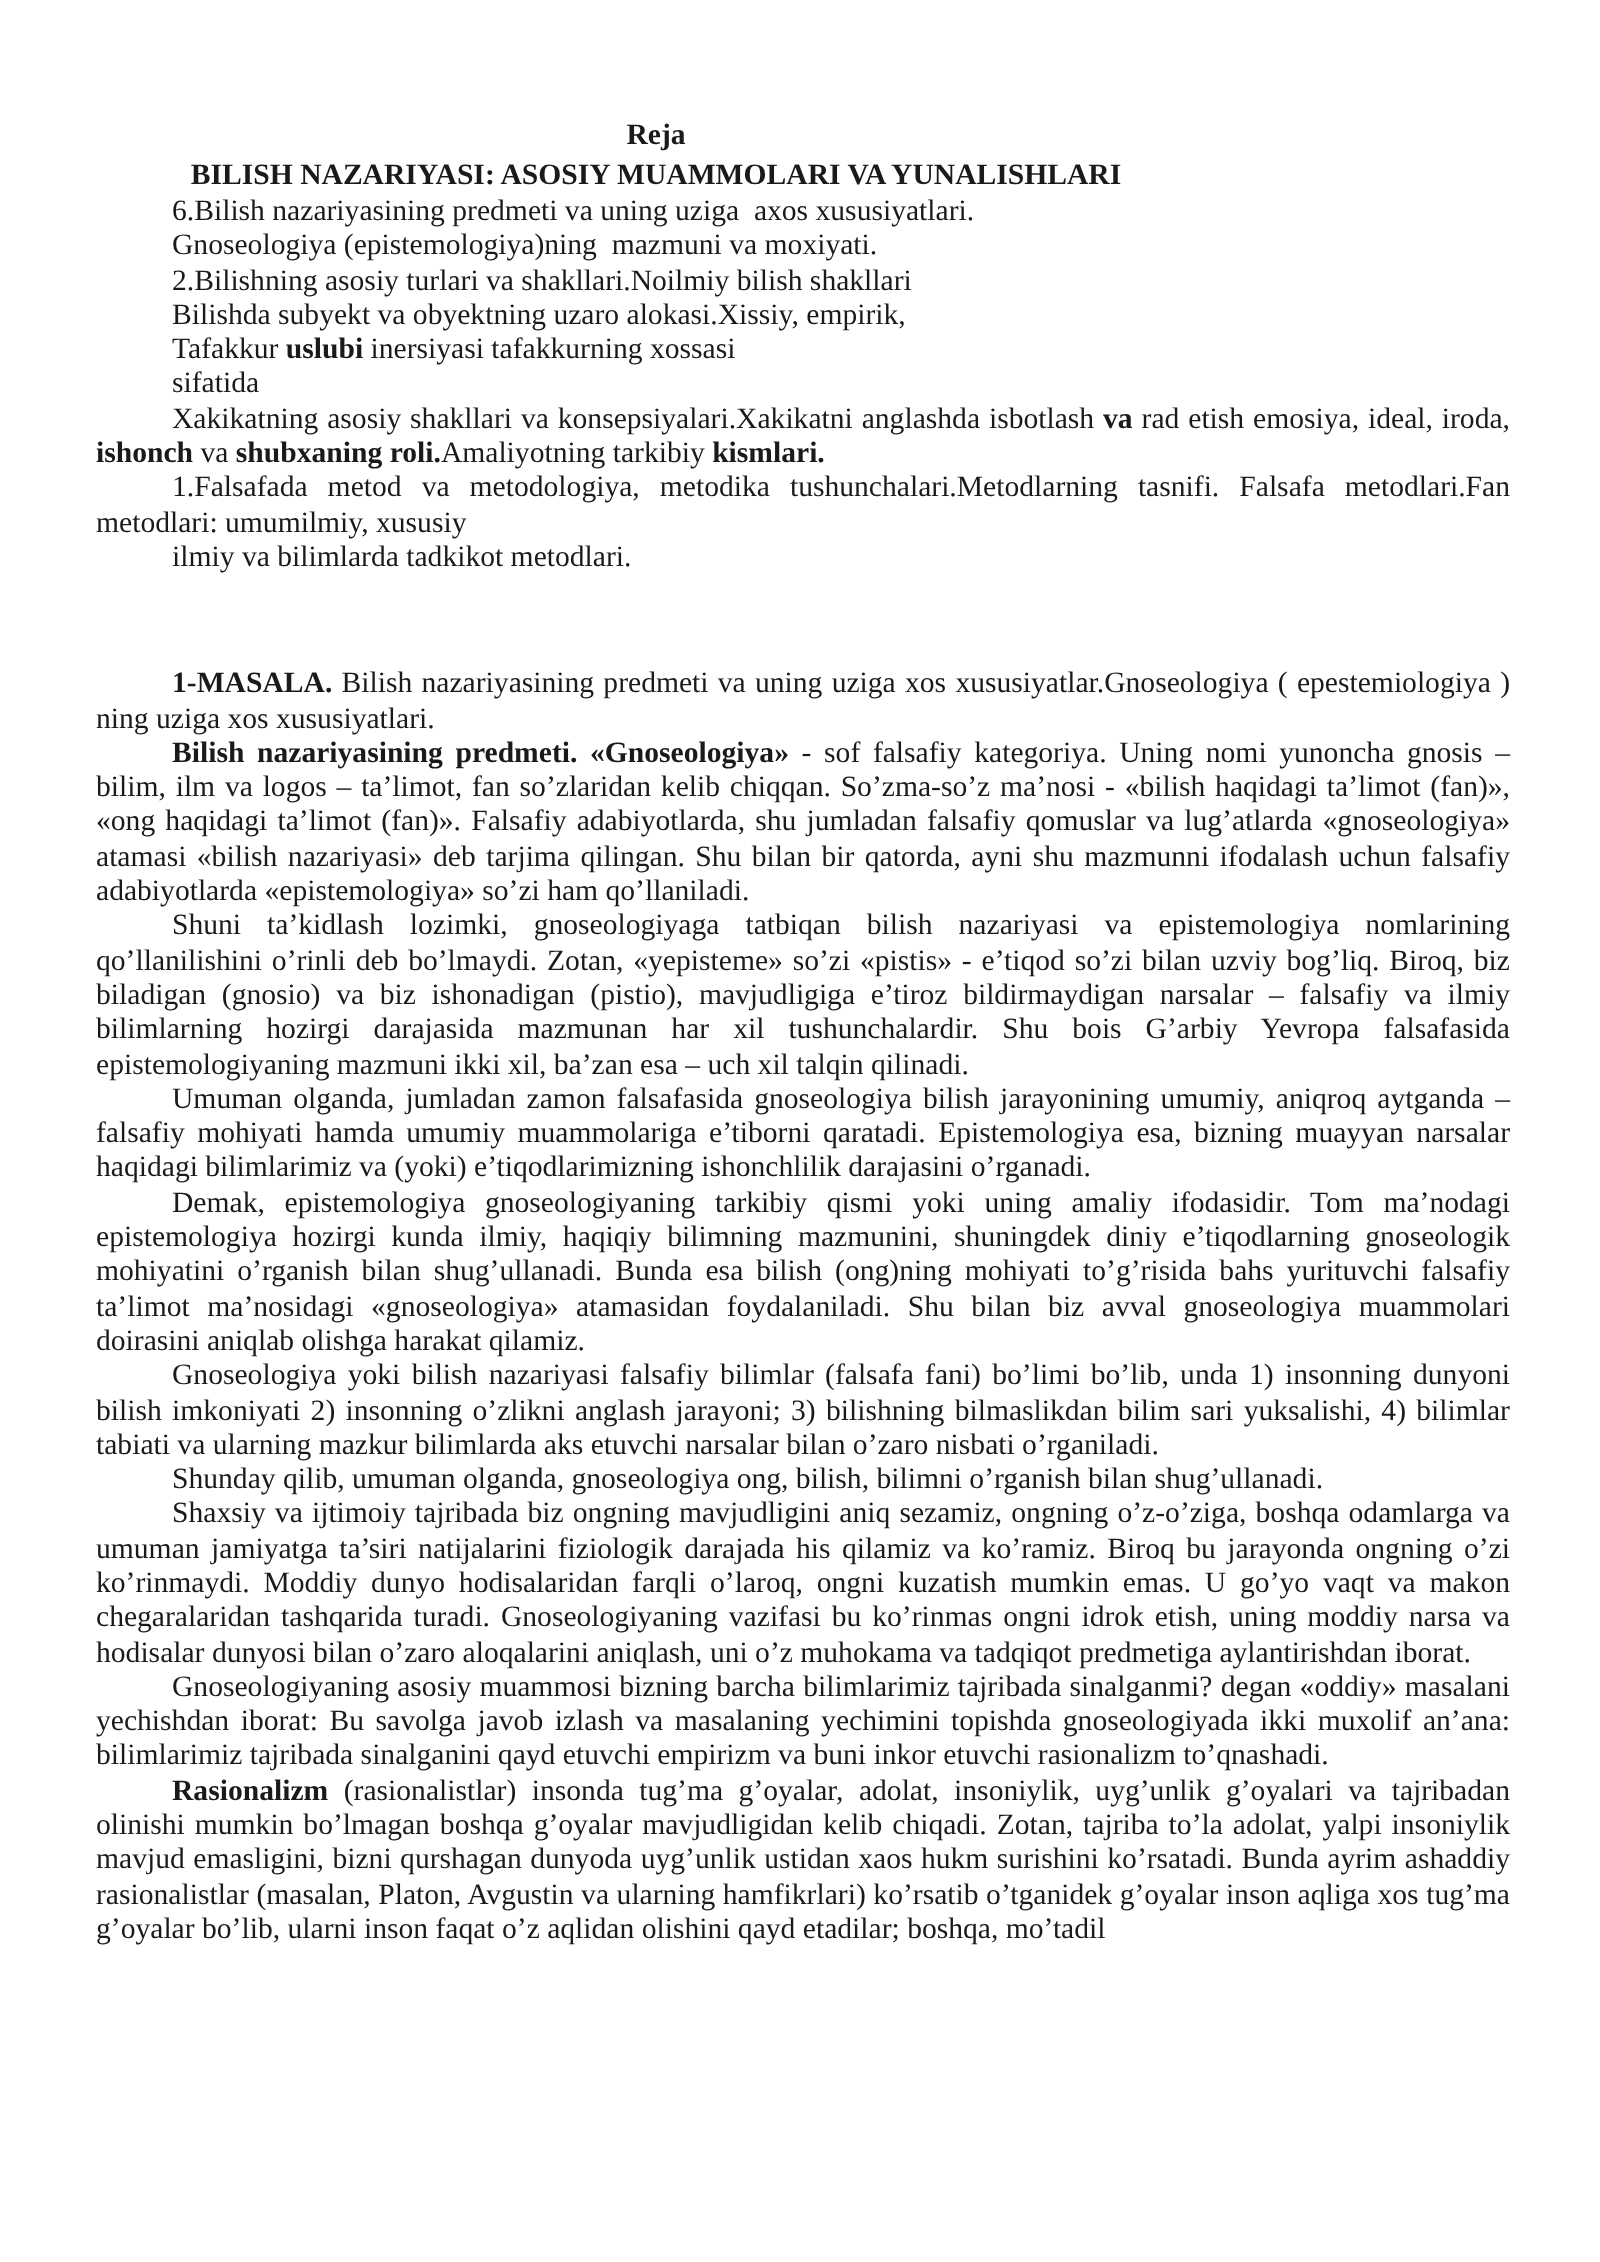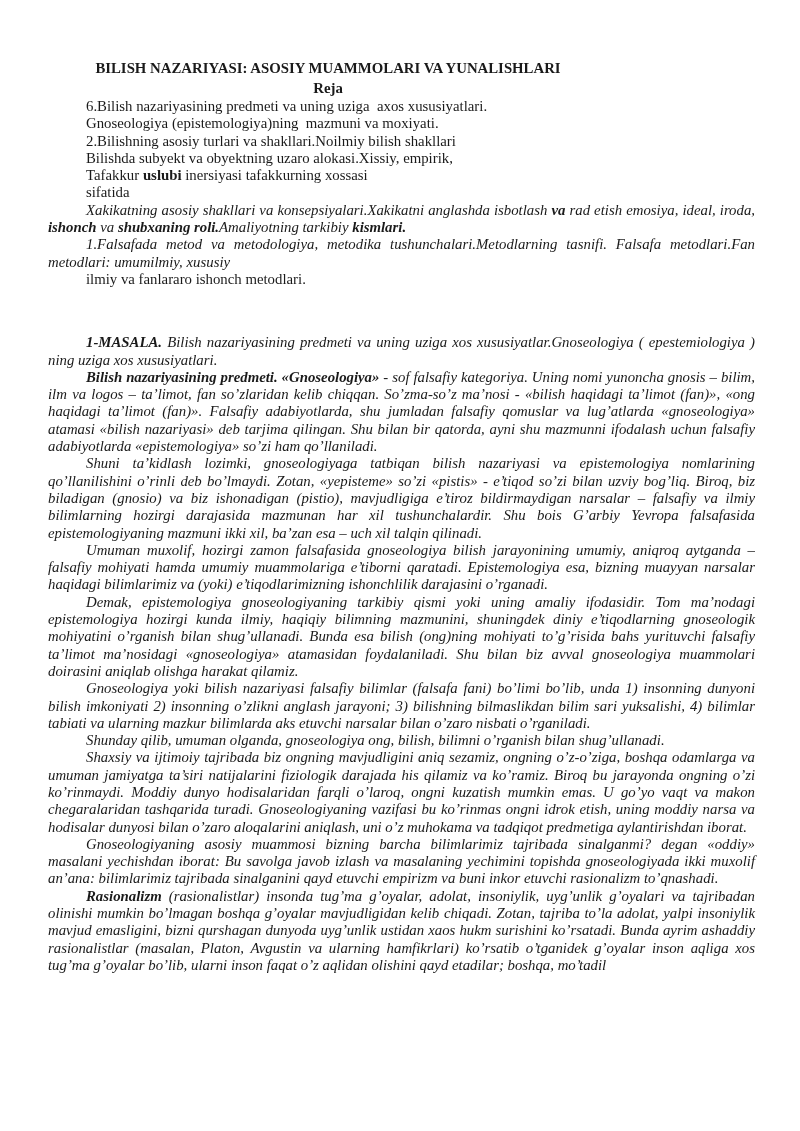--- a/index.html
+++ b/index.html
@@ -25,55 +25,54 @@
     line-height: 20px;
   }
   .plan-line {
     padding-left: 38px;
     white-space: pre-wrap;
   }
   .para {
     margin: 0;
     text-align: justify;
     text-indent: 38px;
-    font-style: italic;
   }
   .body-start {
     margin-top: 46px;
   }
   b { font-weight: bold; }
 </style>
 </head>
 <body>
 
 <div class="page">
   <div class="content">
 
     <div class="doc-header">
+      <div>Reja</div>
       <div>BILISH NAZARIYASI: ASOSIY MUAMMOLARI VA YUNALISHLARI</div>
-      <div>Reja</div>
     </div>
 
     <div>
         <div class="plan-line"><span>6.Bilish nazariyasining predmeti va uning uziga  axos xususiyatlari.</span></div>
         <div class="plan-line"><span>Gnoseologiya (epistemologiya)ning  mazmuni va moxiyati.</span></div>
         <div class="plan-line"><span>2.Bilishning asosiy turlari va shakllari.Noilmiy bilish shakllari</span></div>
         <div class="plan-line"><span>Bilishda subyekt va obyektning uzaro alokasi.Xissiy, empirik,</span></div>
         <div class="plan-line"><span>Tafakkur </span><b>uslubi</b><span> inersiyasi tafakkurning xossasi</span></div>
         <div class="plan-line"><span>sifatida</span></div>
         <div class="para"><span>Xakikatning asosiy shakllari va konsepsiyalari.Xakikatni anglashda isbotlash </span><b>va</b><span> rad etish emosiya, ideal, iroda, </span><b>ishonch</b><span> va </span><b>shubxaning  roli.</b><span>Amaliyotning tarkibiy </span><b>kismlari.</b></div>
         <div class="para"><span>1.Falsafada metod va metodologiya, metodika tushunchalari.Metodlarning tasnifi. Falsafa metodlari.Fan metodlari: umumilmiy, xususiy</span></div>
-        <div class="plan-line"><span>ilmiy va fanlararo ishonch metodlari.</span></div>
+        <div class="plan-line"><span>ilmiy va bilimlarda tadkikot metodlari.</span></div>
       </div>
 
     <div>
         <div class="para body-start"><b>1-MASALA.</b><span> Bilish nazariyasining predmeti va uning uziga xos xususiyatlar.Gnoseologiya ( epestemiologiya ) ning uziga xos xususiyatlari.</span></div>
         <div class="para"><b>Bilish nazariyasining predmeti. «Gnoseologiya»</b><span> - sof falsafiy kategoriya. Uning nomi yunoncha gnosis – bilim, ilm va logos – ta’limot, fan so’zlaridan kelib chiqqan. So’zma-so’z ma’nosi - «bilish haqidagi ta’limot (fan)», «ong haqidagi ta’limot (fan)». Falsafiy adabiyotlarda, shu jumladan falsafiy qomuslar va lug’atlarda «gnoseologiya» atamasi «bilish nazariyasi» deb tarjima qilingan. Shu bilan bir qatorda, ayni shu mazmunni ifodalash uchun falsafiy adabiyotlarda «epistemologiya» so’zi ham qo’llaniladi.</span></div>
         <div class="para"><span>Shuni ta’kidlash lozimki, gnoseologiyaga tatbiqan bilish nazariyasi va epistemologiya nomlarining qo’llanilishini o’rinli deb bo’lmaydi. Zotan, «yepisteme» so’zi «pistis» - e’tiqod so’zi bilan uzviy bog’liq. Biroq, biz biladigan (gnosio) va biz ishonadigan (pistio), mavjudligiga e’tiroz bildirmaydigan narsalar – falsafiy va ilmiy bilimlarning hozirgi darajasida mazmunan har xil tushunchalardir. Shu bois G’arbiy Yevropa falsafasida epistemologiyaning mazmuni ikki xil, ba’zan esa – uch xil talqin qilinadi.</span></div>
-        <div class="para"><span>Umuman muxolif, hozirgi zamon falsafasida gnoseologiya bilish jarayonining umumiy, aniqroq aytganda – falsafiy mohiyati hamda umumiy muammolariga e’tiborni qaratadi. Epistemologiya esa, bizning muayyan narsalar haqidagi bilimlarimiz va (yoki) e’tiqodlarimizning ishonchlilik darajasini o’rganadi.</span></div>
+        <div class="para"><span>Umuman olganda, jumladan zamon falsafasida gnoseologiya bilish jarayonining umumiy, aniqroq aytganda – falsafiy mohiyati hamda umumiy muammolariga e’tiborni qaratadi. Epistemologiya esa, bizning muayyan narsalar haqidagi bilimlarimiz va (yoki) e’tiqodlarimizning ishonchlilik darajasini o’rganadi.</span></div>
         <div class="para"><span>Demak, epistemologiya gnoseologiyaning tarkibiy qismi yoki uning amaliy ifodasidir. Tom ma’nodagi epistemologiya hozirgi kunda ilmiy, haqiqiy bilimning mazmunini, shuningdek diniy e’tiqodlarning gnoseologik mohiyatini o’rganish bilan shug’ullanadi. Bunda esa bilish (ong)ning mohiyati to’g’risida bahs yurituvchi falsafiy ta’limot ma’nosidagi «gnoseologiya» atamasidan foydalaniladi. Shu bilan biz avval gnoseologiya muammolari doirasini aniqlab olishga harakat qilamiz.</span></div>
         <div class="para"><span>Gnoseologiya yoki bilish nazariyasi falsafiy bilimlar (falsafa fani) bo’limi bo’lib, unda 1) insonning dunyoni bilish imkoniyati 2) insonning o’zlikni anglash jarayoni; 3) bilishning bilmaslikdan bilim sari yuksalishi, 4) bilimlar tabiati va ularning mazkur bilimlarda aks etuvchi narsalar bilan o’zaro nisbati o’rganiladi.</span></div>
         <div class="para"><span>Shunday qilib, umuman olganda, gnoseologiya ong, bilish, bilimni o’rganish bilan shug’ullanadi.</span></div>
         <div class="para"><span>Shaxsiy va ijtimoiy tajribada biz ongning mavjudligini aniq sezamiz, ongning o’z-o’ziga, boshqa odamlarga va umuman jamiyatga ta’siri natijalarini fiziologik darajada his qilamiz va ko’ramiz. Biroq bu jarayonda ongning o’zi ko’rinmaydi. Moddiy dunyo hodisalaridan farqli o’laroq, ongni kuzatish mumkin emas. U go’yo vaqt va makon chegaralaridan tashqarida turadi. Gnoseologiyaning vazifasi bu ko’rinmas ongni idrok etish, uning moddiy narsa va hodisalar dunyosi bilan o’zaro aloqalarini aniqlash, uni o’z muhokama va tadqiqot predmetiga aylantirishdan iborat.</span></div>
         <div class="para"><span>Gnoseologiyaning asosiy muammosi bizning barcha bilimlarimiz tajribada sinalganmi? degan «oddiy» masalani yechishdan iborat: Bu savolga javob izlash va masalaning yechimini topishda gnoseologiyada ikki muxolif an’ana: bilimlarimiz tajribada sinalganini qayd etuvchi empirizm va buni inkor etuvchi rasionalizm to’qnashadi.</span></div>
         <div class="para"><b>Rasionalizm</b><span> (rasionalistlar) insonda tug’ma g’oyalar, adolat, insoniylik, uyg’unlik g’oyalari va tajribadan olinishi mumkin bo’lmagan boshqa g’oyalar mavjudligidan kelib chiqadi. Zotan, tajriba to’la adolat, yalpi insoniylik mavjud emasligini, bizni qurshagan dunyoda uyg’unlik ustidan xaos hukm surishini ko’rsatadi. Bunda ayrim ashaddiy rasionalistlar (masalan, Platon, Avgustin va ularning hamfikrlari) ko’rsatib o’tganidek g’oyalar inson aqliga xos tug’ma g’oyalar bo’lib, ularni inson faqat o’z aqlidan olishini qayd etadilar; boshqa, mo’tadil</span></div>
       </div>
 
   </div>
 </div>

